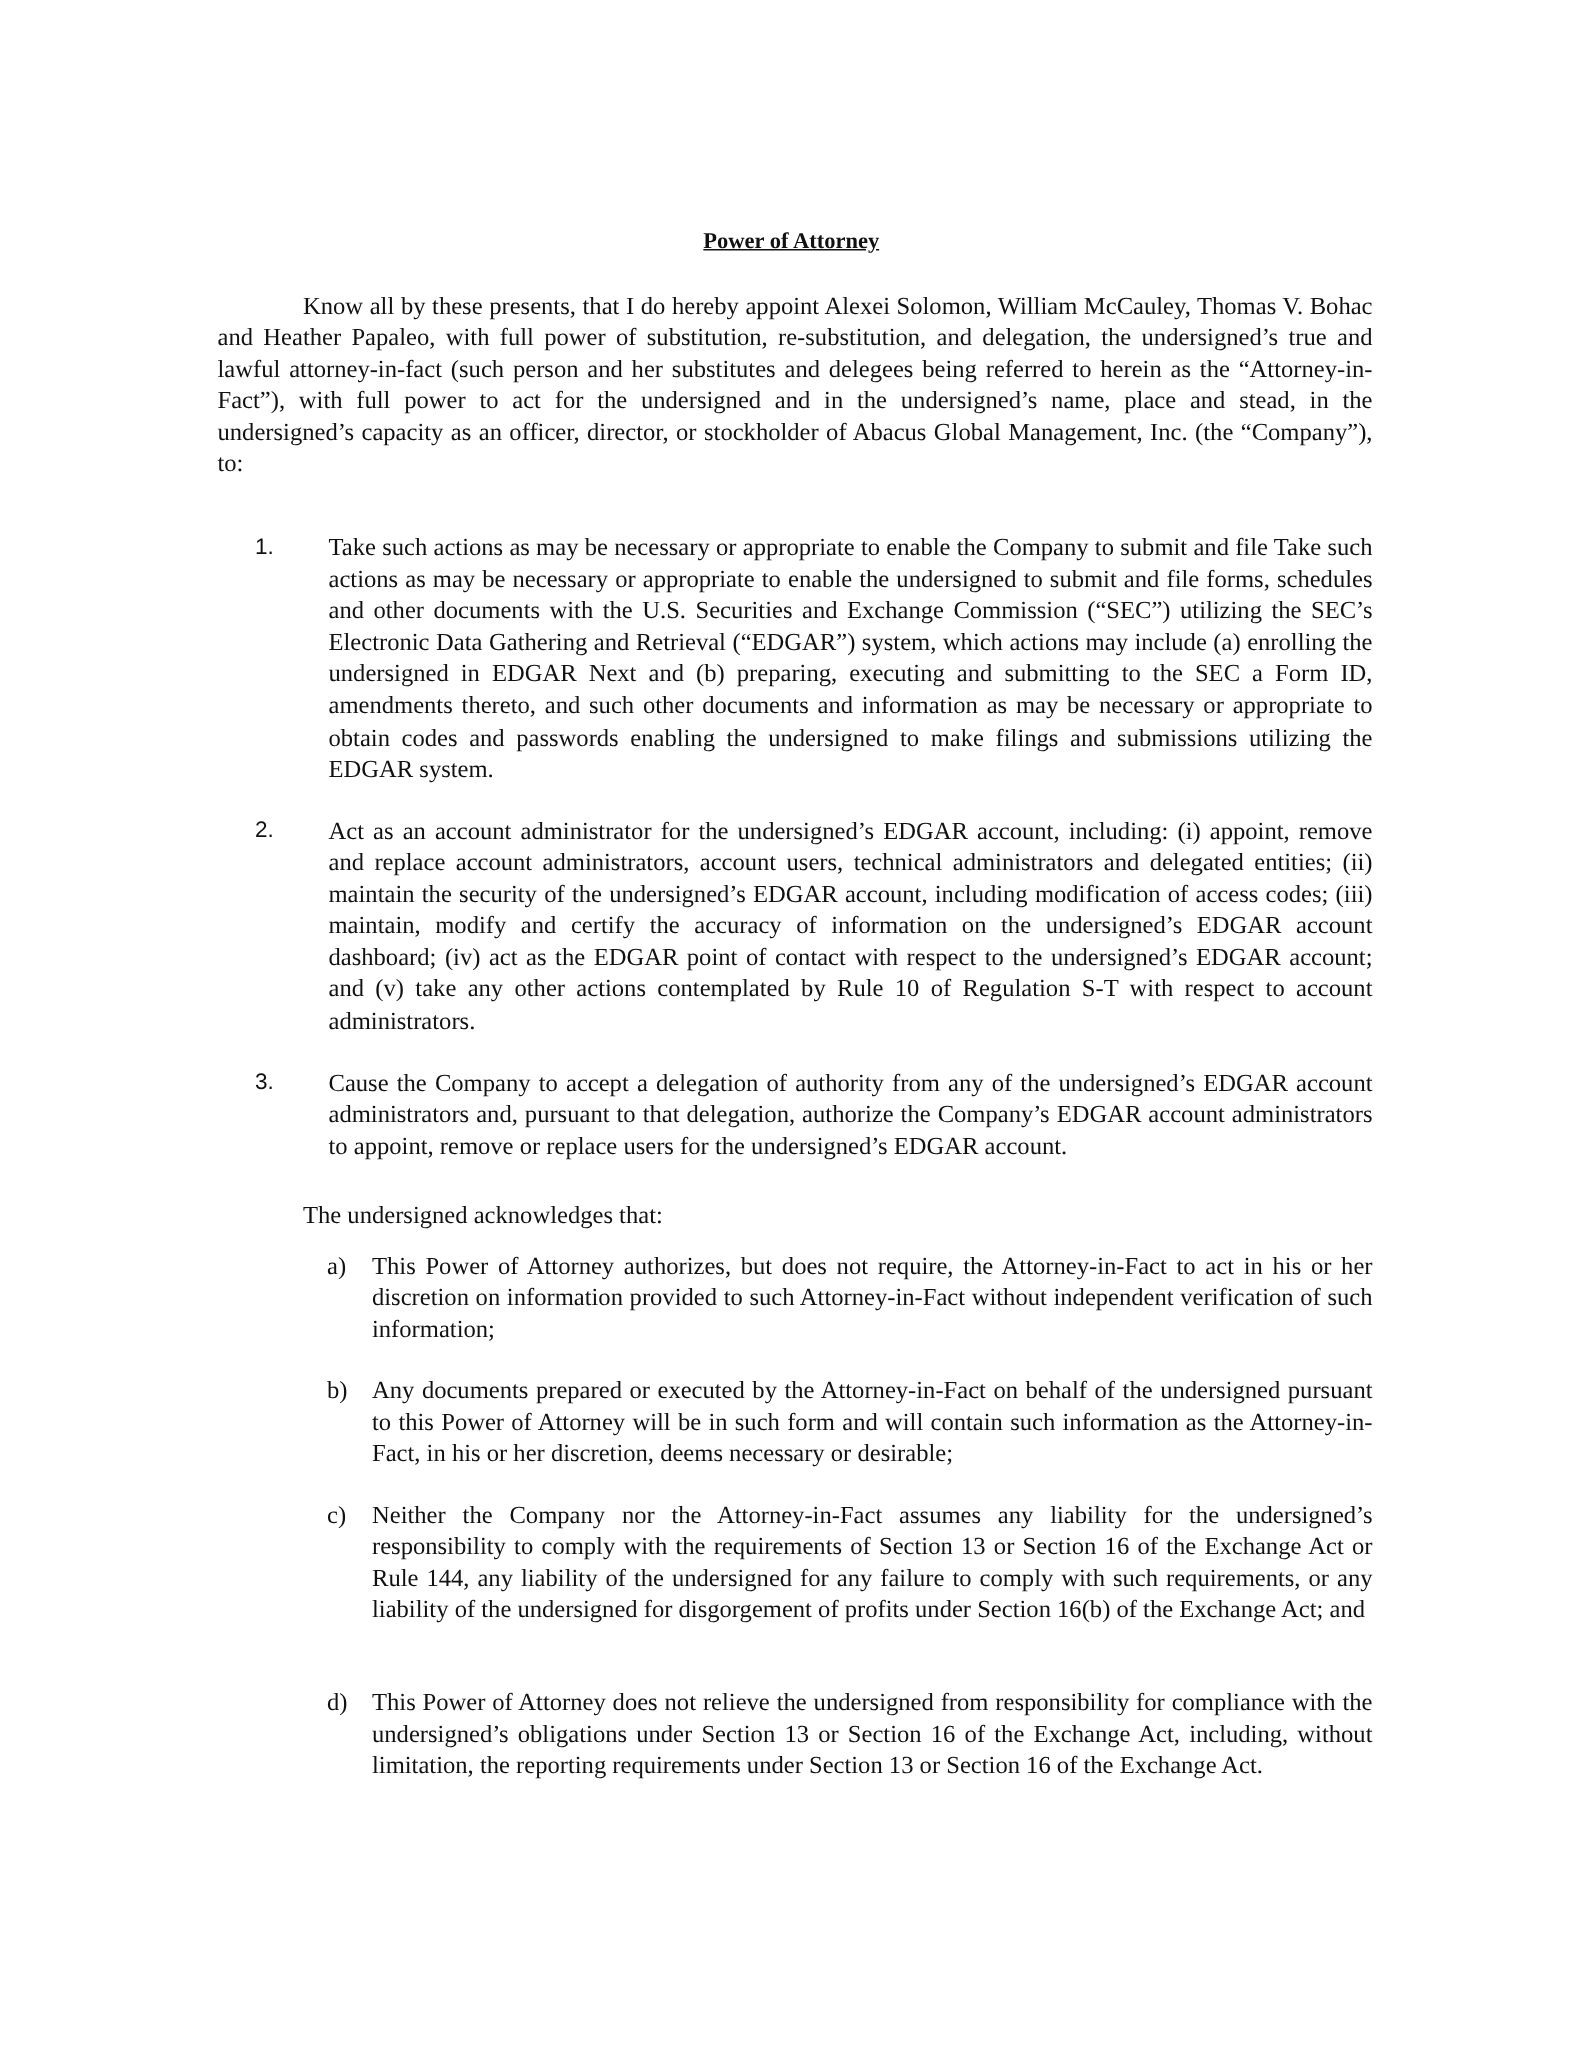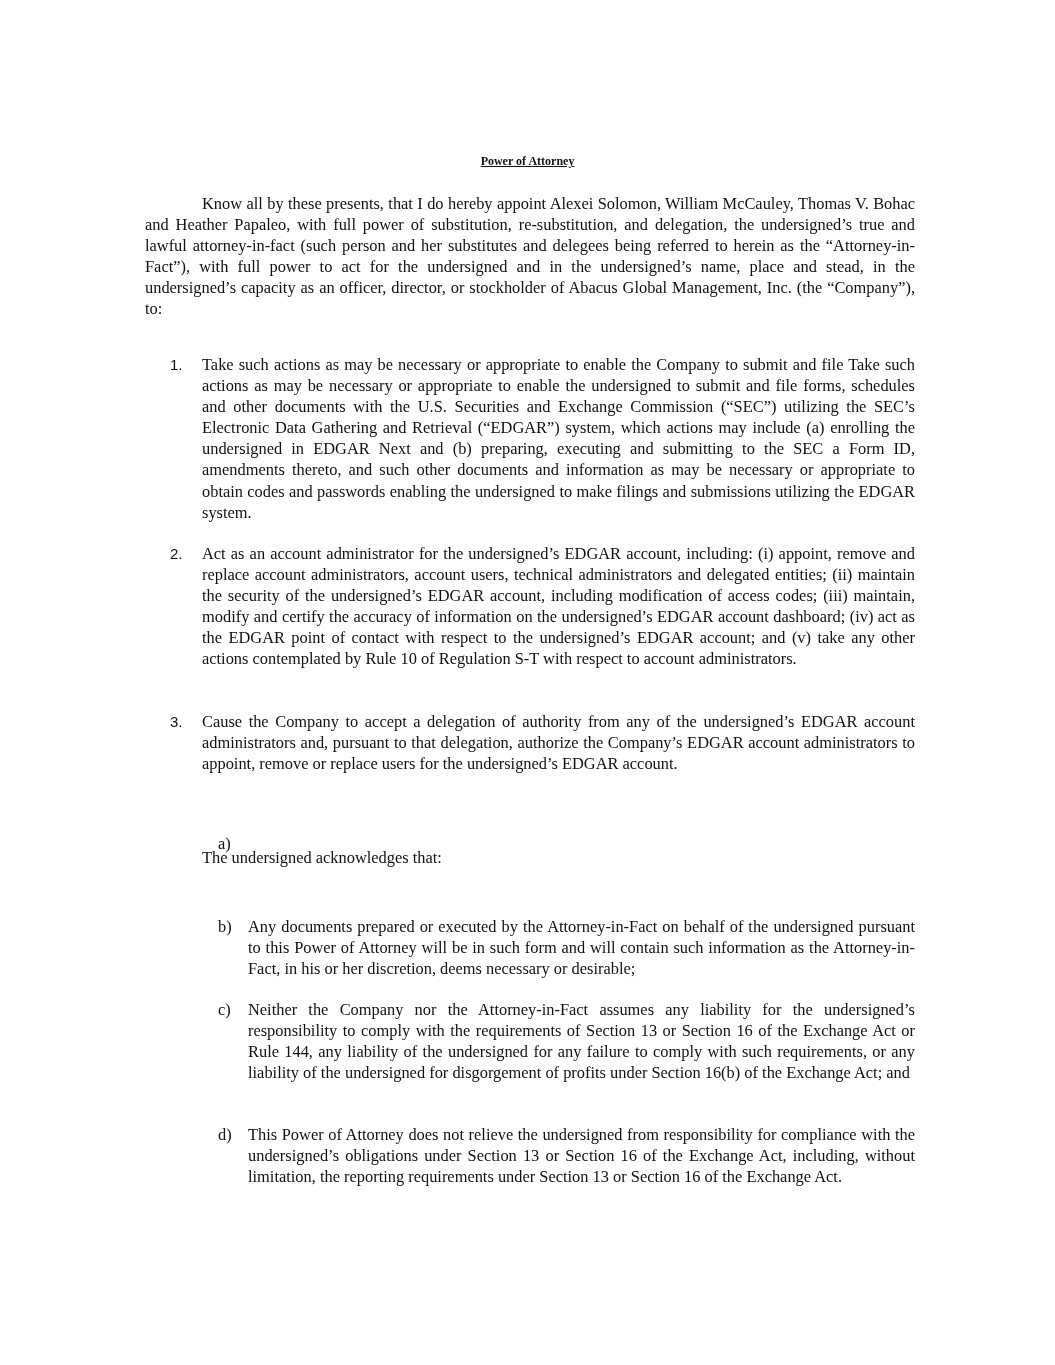--- a/index.html
+++ b/index.html
@@ -5,33 +5,33 @@
   html, body { margin: 0; padding: 0; background: #ffffff; }
   body { width: 1055px; height: 1365px; position: relative; overflow: hidden; }
   .page {
     position: absolute; left: 0; top: 0; width: 1055px; height: 1365px;
     background: #ffffff; color: #111111;
     font-family: "Liberation Serif", "DejaVu Serif", serif;
     font-size: 16.4px; line-height: 21.1px;
   }
   .title {
     position: absolute; top: 151px; left: 0; width: 1055px; text-align: center;
-    font-weight: bold; text-decoration: underline; font-size: 12px;
+    font-weight: bold; text-decoration: underline; font-size: 15px;
   }
   .intro {
     position: absolute; top: 193px; left: 145px; width: 770px;
     text-align: justify; text-indent: 57px; font-family: Liberation Serif, serif;
   }
   .list-item { position: absolute; left: 145px; width: 770px; }
   .num {
     position: absolute; left: 25px; top: 0;
     font-family: "Liberation Sans", "DejaVu Sans", sans-serif; font-size: 15px;
   }
-  .body-text { margin-left: 57px; text-align: justify; }
-  .ack { position: absolute; top: 799px; left: 202px; margin-top: 48px; }
+  .body-text { margin-left: 74px; text-align: justify; }
+  .ack { position: absolute; top: 799px; left: 202px; }
   .sub-item { position: absolute; left: 145px; width: 770px; }
   .letter { position: absolute; left: 73px; top: 0; }
   .sub-text { margin-left: 103px; text-align: justify; }
 </style>
 </head>
 <body>
 
 <div class="page">
   <div class="title">Power of Attorney</div>
 
@@ -49,20 +49,21 @@
 
   <div class="list-item" style="top:711px;">
     <span class="num">3.</span>
     <div class="body-text">Cause the Company to accept a delegation of authority from any of the undersigned’s EDGAR account administrators and, pursuant to that delegation, authorize the Company’s EDGAR account administrators to appoint, remove or replace users for the undersigned’s EDGAR account.</div>
   </div>
 
   <div class="ack">The undersigned acknowledges that:</div>
 
   <div class="sub-item" style="top:833px;">
     <span class="letter">a)</span>
+    <div class="sub-text">This Power of Attorney authorizes, but does not require, the Attorney-in-Fact to act in his or her discretion on information provided to such Attorney-in-Fact without independent verification of such information;</div>
   </div>
 
   <div class="sub-item" style="top:916px;">
     <span class="letter">b)</span>
     <div class="sub-text">Any documents prepared or executed by the Attorney-in-Fact on behalf of the undersigned pursuant to this Power of Attorney will be in such form and will contain such information as the Attorney-in-Fact, in his or her discretion, deems necessary or desirable;</div>
   </div>
 
   <div class="sub-item" style="top:999px;">
     <span class="letter">c)</span>
     <div class="sub-text">Neither the Company nor the Attorney-in-Fact assumes any liability for the undersigned’s responsibility to comply with the requirements of Section 13 or Section 16 of the Exchange Act or Rule 144, any liability of the undersigned for any failure to comply with such requirements, or any liability of the undersigned for disgorgement of profits under Section 16(b) of the Exchange Act; and</div>

